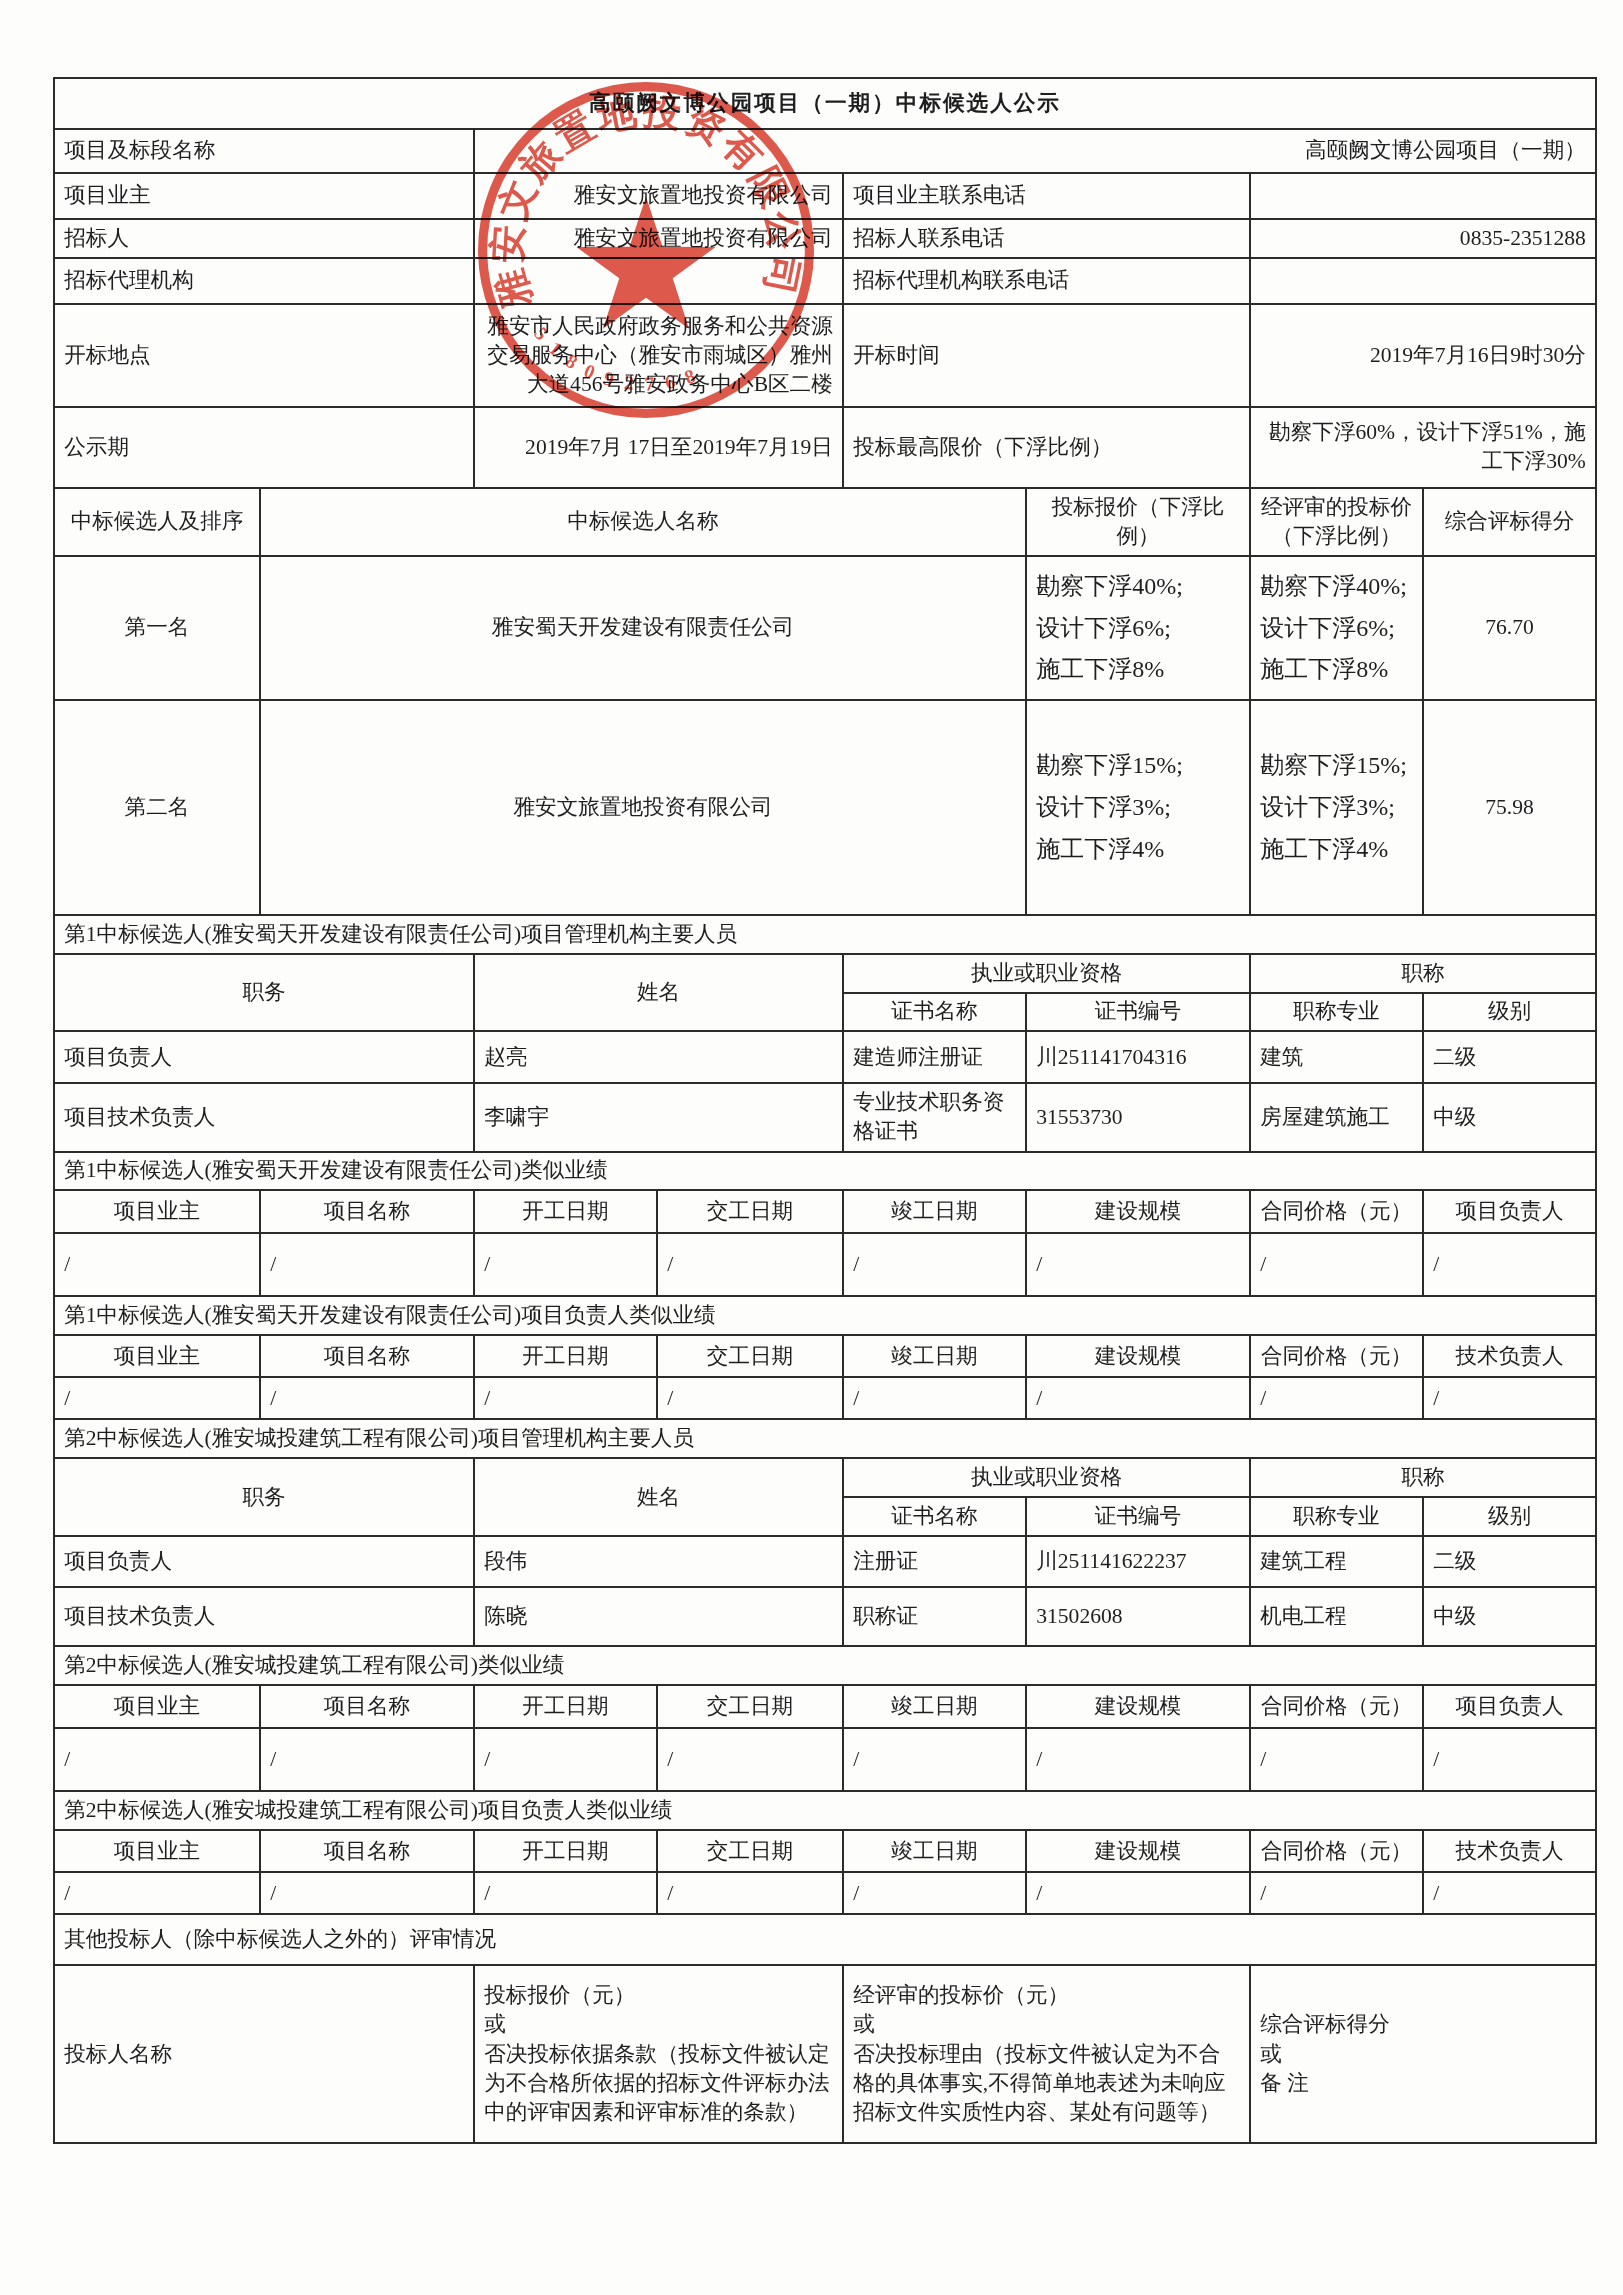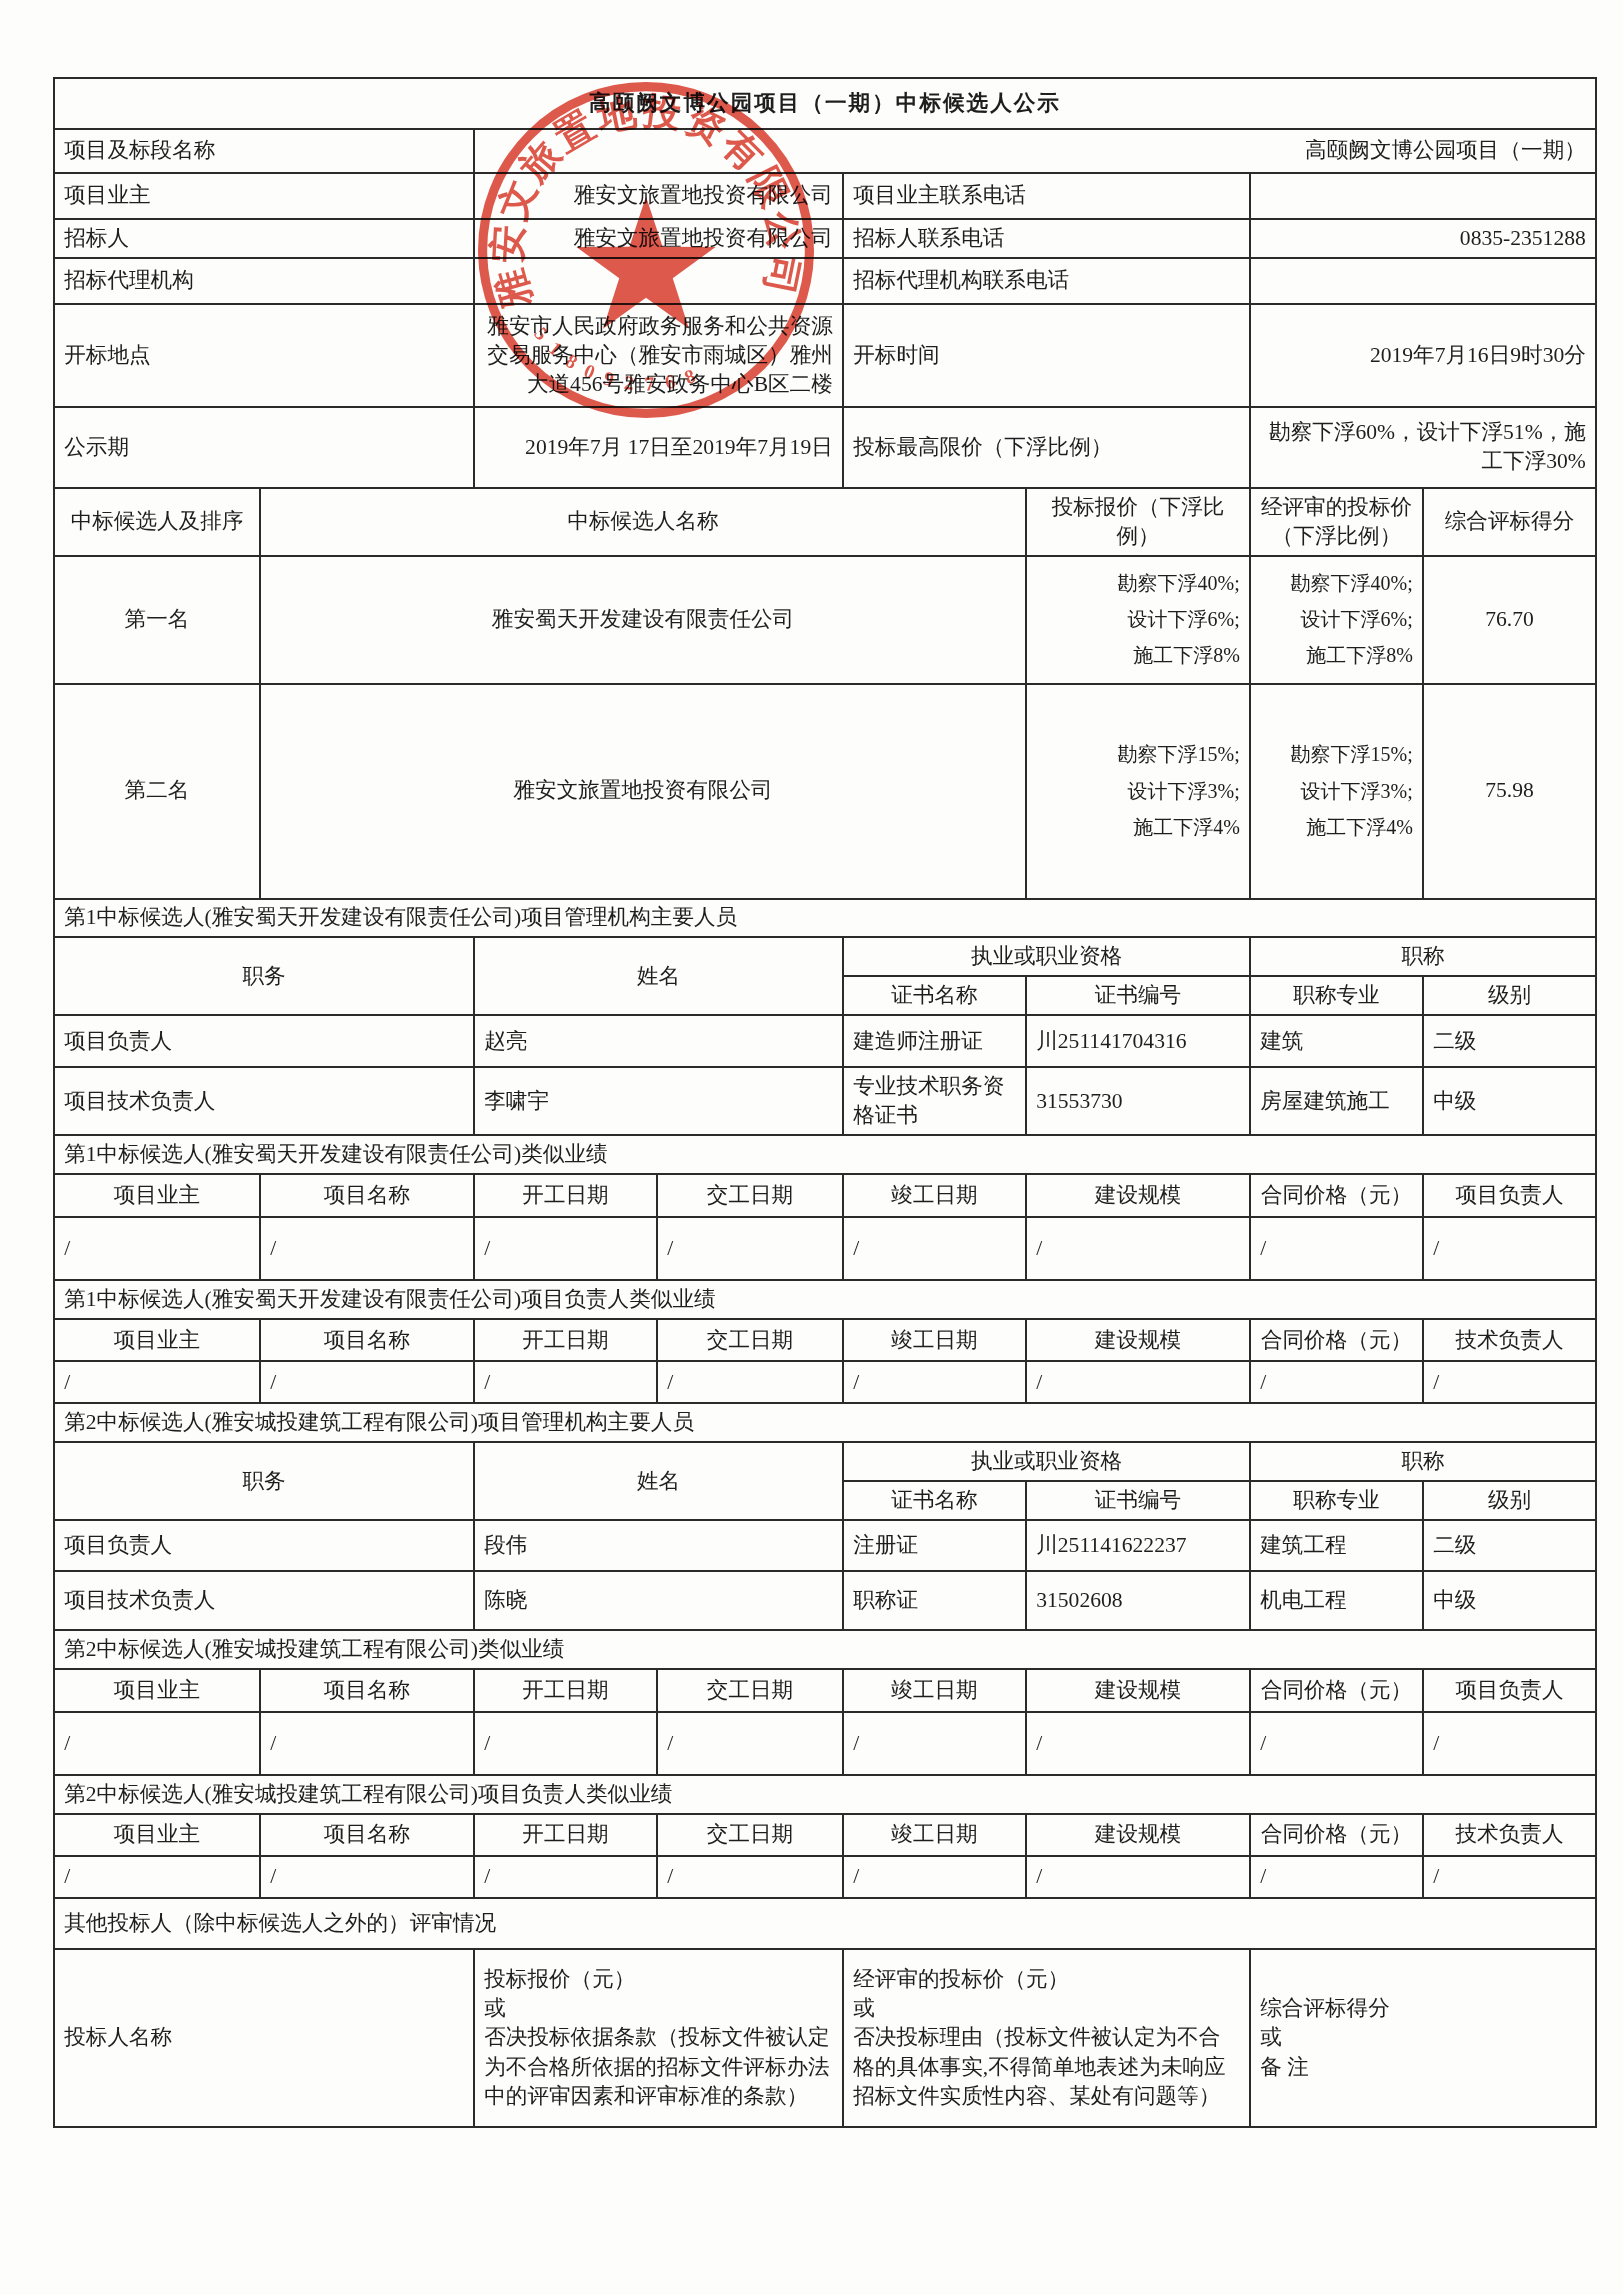--- a/index.html
+++ b/index.html
@@ -28,21 +28,21 @@
   }
   td.lbl{text-align:left;}
   td.val{text-align:right;}
   td.ctr{text-align:center;}
   td.sec{
     text-align:left;padding-left:5.2px;font-size:21.6px;
   }
   td.hdr{text-align:center;font-size:21px;padding:2.6px 5.2px;}
   td.small-hdr{text-align:center;font-size:20px;padding:1.3px 3.9px;}
   td.slash{text-align:left;vertical-align:middle;font-size:22px;}
-  td.bidlines div{margin:9.2px 0;text-align:right;font-size:20px;}
+  td.bidlines div{margin:9.2px 0;text-align:left;font-size:24px;}
   td.prewrap{white-space:pre-line;line-height:1.85;font-size:20px;vertical-align:middle;}
   td.score{text-align:center;font-size:21.6px;}
   
   #seal{
     position:absolute;left:451px;top:67px;width:366px;height:366px;
     opacity:.84;mix-blend-mode:multiply;pointer-events:none;
   }
   #seal svg{width:100%;height:100%;}
   .seal-ink{fill:none;stroke:#d93a2b;}
   .seal-txt{fill:#d93a2b;font-family:"Liberation Serif","DejaVu Serif",serif;font-weight:bold;}

